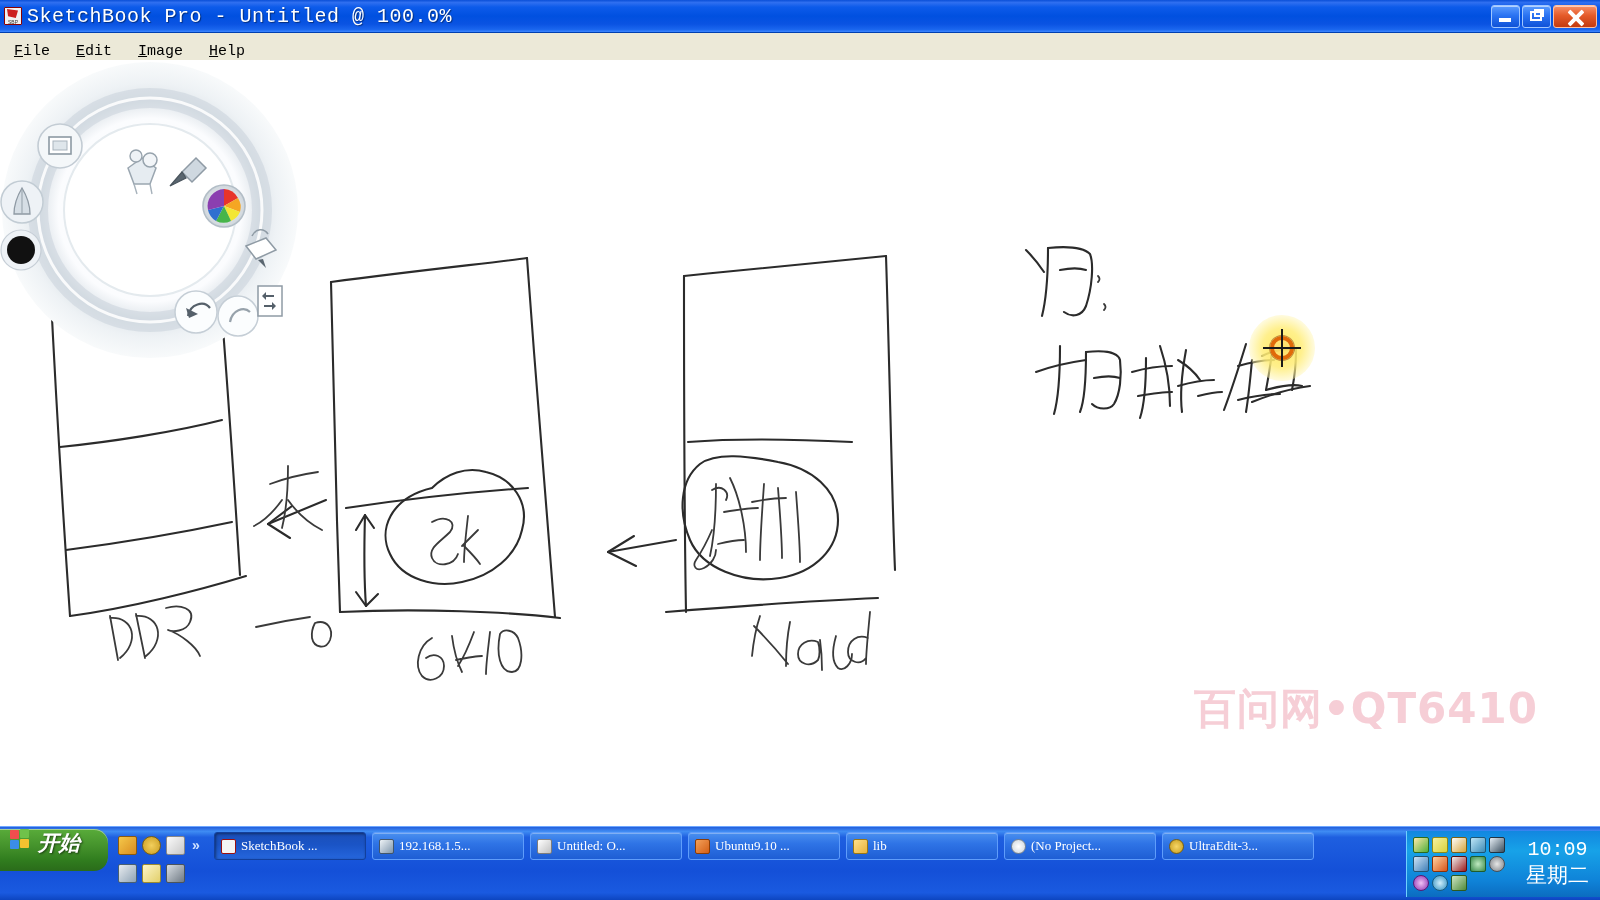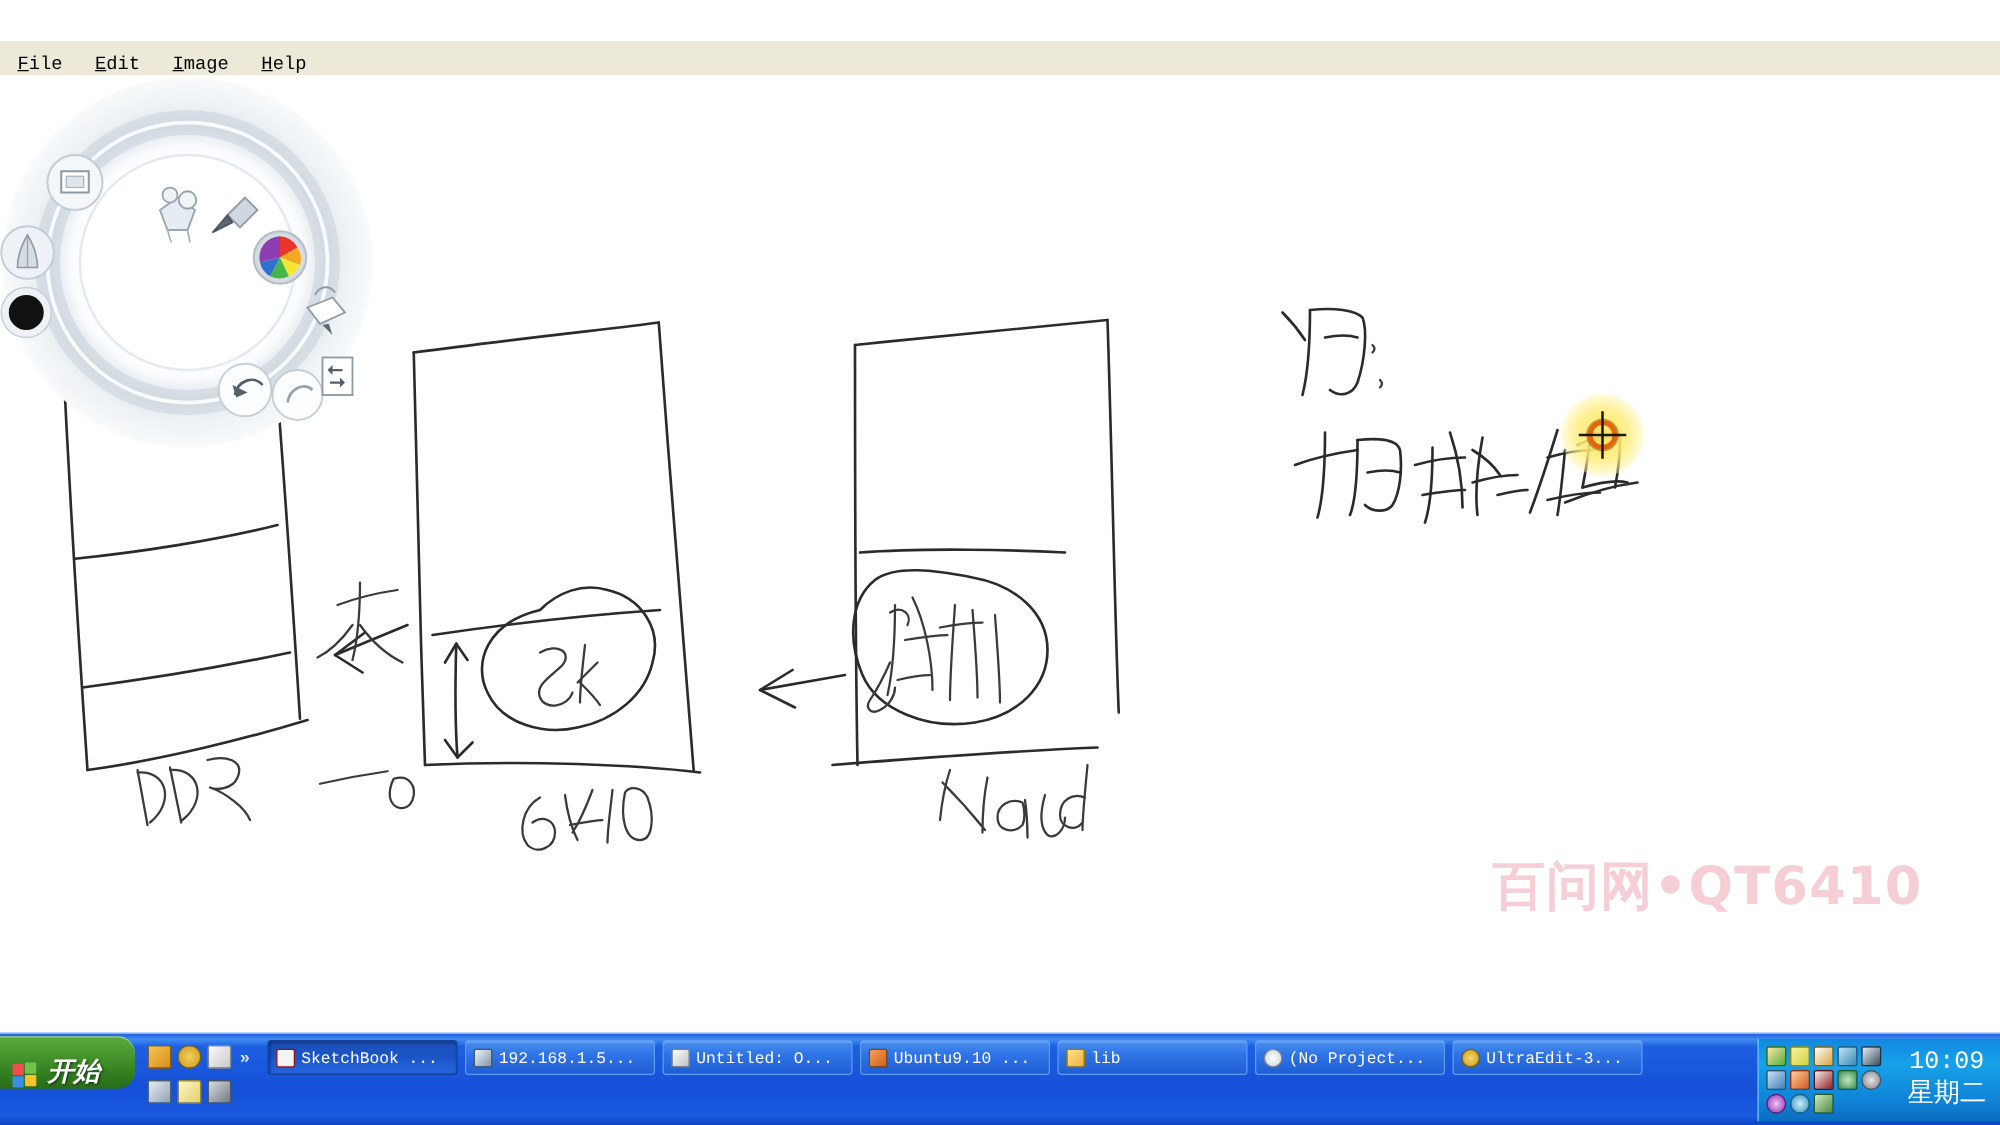--- a/index.html
+++ b/index.html
@@ -163,21 +163,21 @@
     width: 1600px; height: 74px;
     background: linear-gradient(to bottom,
       #245edb 0%, #3f8cf3 6%, #1e5fe0 14%, #1450d8 60%, #1a5ae0 90%, #0d45c0 100%);
     border-top: 1px solid #6ea7ff;
   }
   .startbtn {
     position: absolute; left: 0; top: 2px;
     width: 108px; height: 42px;
     background: linear-gradient(to bottom, #59ac3a 0%, #45932c 40%, #307c1e 75%, #2a6b1a 100%);
     border-radius: 0 14px 14px 0;
-    display: flex; align-items: flex-end; gap: 7px;
+    display: flex; align-items: flex-start; gap: 7px;
     padding-left: 10px;
     box-shadow: inset 0 1px 0 rgba(255,255,255,0.45);
   }
   .startflag {
     width: 21px; height: 21px; position: relative; flex: 0 0 auto;
   }
   .startflag i {
     position: absolute; width: 9px; height: 9px; display: block;
     border-radius: 1px;
   }
@@ -204,21 +204,21 @@
   }
   .task-row { display: flex; gap: 6px; height: 28px; margin-bottom: 4px; }
   .taskbtn {
     height: 28px; width: 152px;
     background: linear-gradient(to bottom, #4a90ef 0%, #2f74e6 40%, #1e5ed4 100%);
     border: 1px solid #5f9dfb;
     border-radius: 3px;
     display: flex; align-items: center; gap: 5px;
     padding: 0 6px;
     color: #ffffff;
-    font-family: Liberation Mono, monospace;
+    font-family: Liberation Serif, serif;
     font-size: 13px;
     white-space: nowrap; overflow: hidden;
     box-shadow: inset 0 1px 0 rgba(255,255,255,0.30);
   }
   .taskbtn.active {
     background: linear-gradient(to bottom, #1b4fb8 0%, #1a54c6 45%, #2566dd 100%);
     border-color: #123f9c;
     box-shadow: inset 1px 1px 3px rgba(0,0,0,0.45);
   }
   .taskbtn .tb-ico { width: 15px; height: 15px; flex: 0 0 auto; border-radius: 2px; }
@@ -241,20 +241,38 @@
     line-height: 1.35;
   }
   .tray-clock .t { font-size: 20px; }
   .tray-clock .d { font-size: 21px; }
 </style>
 </head>
 <body>
 
 <div id="app">
 
+  <div class="titlebar">
+    <div class="tb-icon"></div>
+    <div class="tb-title">SketchBook Pro - Untitled @ 100.0%</div>
+    <div class="tb-spacer"></div>
+    <div class="tb-buttons">
+      <div class="winbtn">
+        <span class="g-min"></span>
+      </div>
+      <div class="winbtn">
+        <span class="g-res1"></span>
+        <span class="g-res2"></span>
+      </div>
+      <div class="winbtn close">
+        <span class="g-x1"></span>
+        <span class="g-x2"></span>
+      </div>
+    </div>
+  </div>
 
   <div class="menubar">
     <div class="menuitem">
       <span class="acc">F</span><span>ile</span>
     </div>
     <div class="menuitem">
       <span class="acc">E</span><span>dit</span>
     </div>
     <div class="menuitem">
       <span class="acc">I</span><span>mage</span>

